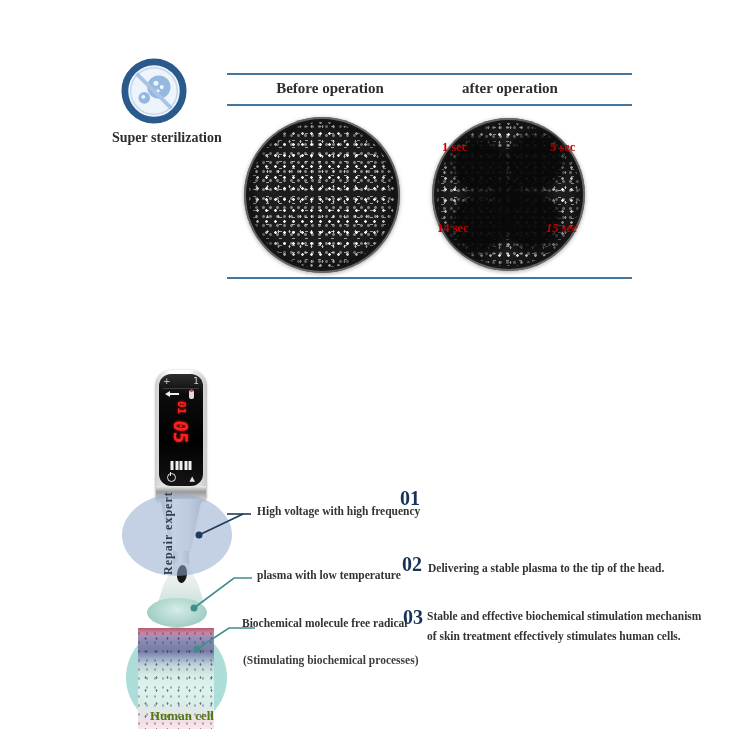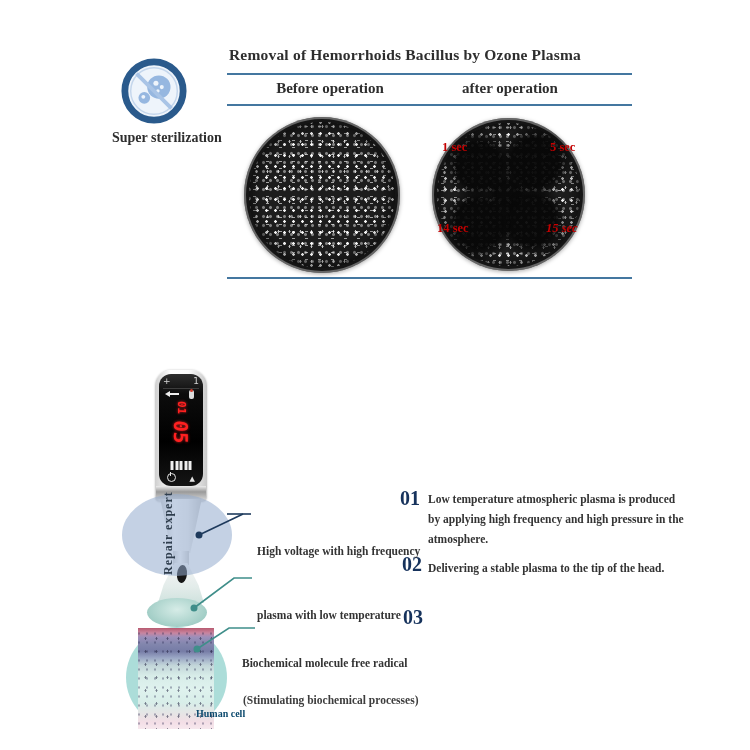--- a/index.html
+++ b/index.html
@@ -76,25 +76,25 @@
   .teal-ellipse{left:147px;top:598px;width:60px;height:29px;border-radius:50%;
     background:radial-gradient(ellipse at 50% 40%, #d6ece7, #9fccc4 75%, #8bbfb6);}
   .teal-circle{left:126px;top:627px;width:101px;height:101px;border-radius:50%;background:rgba(140,208,202,.72);}
   .histology{left:138px;top:628px;width:76px;height:101px;
     background:linear-gradient(180deg,#b85a70 0%,#c885a0 5%,#9b8fba 9%,#8286ad 16%,#767ca6 23%,#98a4c3 29%,
       #c2d5d9 37%,#d7ece8 47%,#dff2ee 60%,#d8eee9 74%,#e9e3e5 87%,#f3dee6 93%,#f7e8ee 100%);}
   .histology::after{content:"";position:absolute;inset:0;
     background-image:radial-gradient(rgba(30,30,60,.55) .8px, transparent 1.2px),
                      radial-gradient(rgba(40,40,80,.35) .8px, transparent 1.3px);
     background-size:11px 13px,8px 9px;background-position:2px 4px,5px 1px;}
-  .cell-label{left:150px;top:708px;font-size:10px;font-weight:700;color:#0c4a6e;z-index:4;margin-left:46px;}
+  .cell-label{left:150px;top:708px;font-size:13px;font-weight:700;color:#4d7c0f;z-index:4;}
 
   
   .leaders{left:0;top:0;pointer-events:none;z-index:5;}
-  .callout{font-size:11.5px;font-weight:600;color:#333;white-space:nowrap;z-index:6;margin-top:40px;}
+  .callout{font-size:11.5px;font-weight:600;color:#333;white-space:nowrap;z-index:6;}
   .c1{left:257px;top:505px;} .c2{left:257px;top:569px;} .c3{left:242px;top:617px;}
   .c4{left:243px;top:654px;color:#3d3d3d;}
   .pt-num{font-size:20px;font-weight:700;color:#16325c;line-height:1;}
   .n1{left:400px;top:488px;} .n2{left:402px;top:554px;} .n3{left:403px;top:607px;}
   .pt-text{width:275px;font-size:11.5px;font-weight:600;color:#333;line-height:20px;white-space:pre-line;}
   .t1{left:428px;top:489px;} .t2{left:428px;top:558px;} .t3{left:427px;top:606px;}
 </style>
 </head>
 <body>
 
@@ -107,21 +107,20 @@
       <circle cx="40" cy="31" r="12" fill="#96b7e0"></circle>
       <circle cx="37" cy="27" r="2.6" fill="#eef4fb"></circle>
       <circle cx="43" cy="31" r="2.1" fill="#eef4fb"></circle>
       <circle cx="39" cy="35" r="1.8" fill="#eef4fb"></circle>
       <circle cx="25" cy="42" r="6" fill="#96b7e0"></circle>
       <circle cx="24" cy="41" r="2" fill="#eef4fb"></circle>
       <line x1="17" y1="17" x2="53" y2="53" stroke="#a9c4e6" stroke-width="4"></line>
     </svg>
   </div>
 
-  <div class="abs title">Removal of Hemorrhoids Bacillus by Ozone Plasma</div>
   <div class="abs rule top"></div>
   <div class="abs colhead after">after operation</div>
   <div class="abs colhead before">Before operation</div>
   <div class="abs rule mid"></div>
   <div class="abs side-label">Super sterilization</div>
 
   <div class="abs dish before"></div>
   <div class="abs dish after">
     <div class="clear-zones"></div>
     <span class="sec-label sec-1">1 sec</span>
@@ -177,20 +176,19 @@
     <circle cx="194" cy="608" r="3.5" fill="#3f8e8a"></circle>
     <circle cx="197" cy="649" r="3.5" fill="#3f8e8a"></circle>
   </svg>
 
   <div class="abs callout c1">High voltage with high frequency</div>
   <div class="abs callout c2">plasma with low temperature</div>
   <div class="abs callout c3">Biochemical molecule free radical</div>
   <div class="abs callout c4">(Stimulating biochemical processes)</div>
 
   <div class="abs pt-num n1">01</div>
-  <div class="abs pt-text t1">Low temperature atmospheric plasma is produced
-by applying high frequency and high pressure in the
-atmosphere.</div>
   <div class="abs pt-num n2">02</div>
   <div class="abs pt-text t2">Delivering  a stable plasma to the tip of the head.</div>
   <div class="abs pt-num n3">03</div>
+  <div class="abs pt-text t3">Stable and effective biochemical stimulation mechanism
+of  skin treatment effectively stimulates human cells.</div>
 
 </div>
 
 </body></html>

